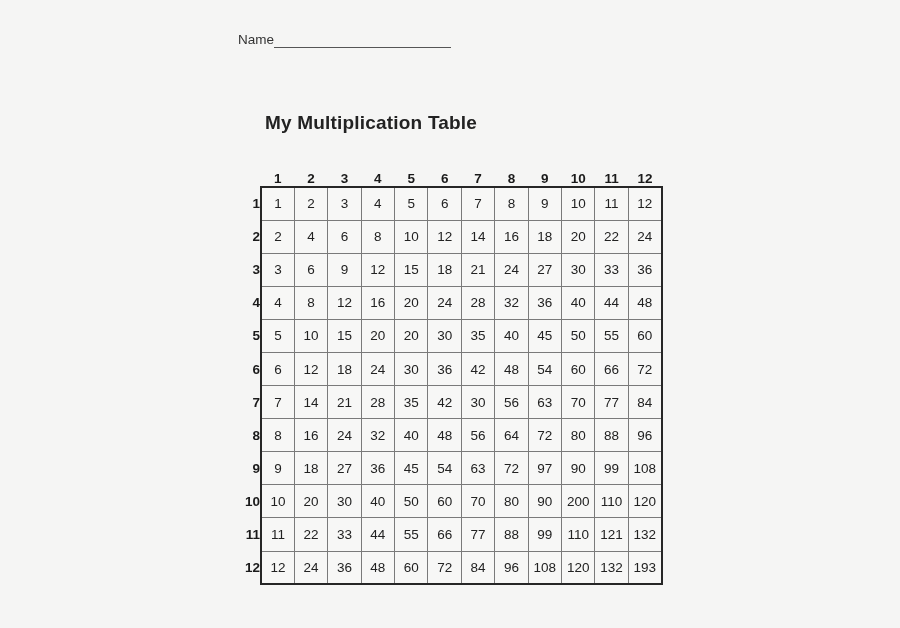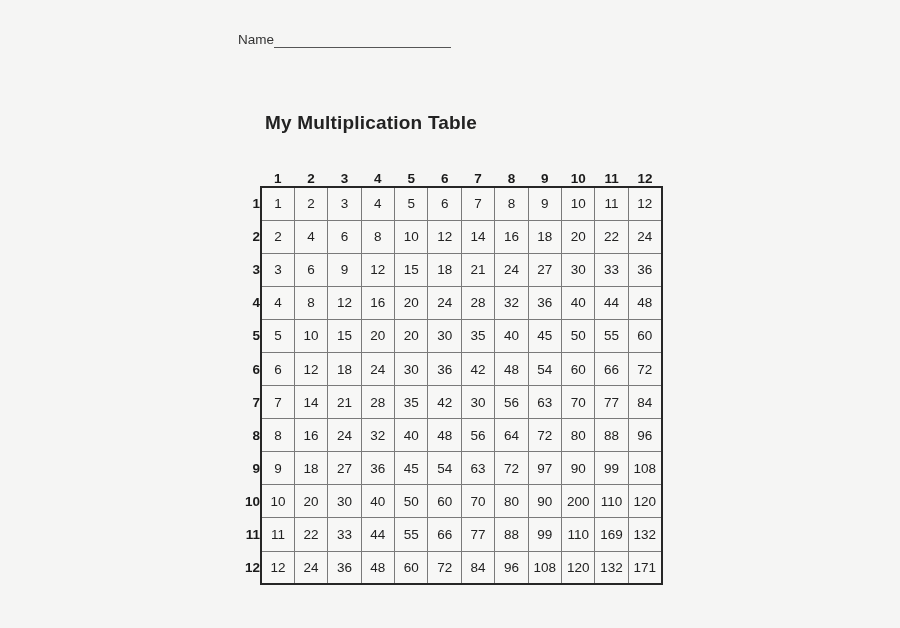--- a/index.html
+++ b/index.html
@@ -309,33 +309,33 @@
           <td class="grid-cell edge-left">11</td>
           <td class="grid-cell">22</td>
           <td class="grid-cell">33</td>
           <td class="grid-cell">44</td>
           <td class="grid-cell">55</td>
           <td class="grid-cell">66</td>
           <td class="grid-cell">77</td>
           <td class="grid-cell">88</td>
           <td class="grid-cell">99</td>
           <td class="grid-cell">110</td>
-          <td class="grid-cell">169</td>
+          <td class="grid-cell">121</td>
           <td class="grid-cell edge-right">132</td>
         </tr>
         <tr>
           <td class="row-head">12</td>
           <td class="grid-cell edge-bottom edge-left">12</td>
           <td class="grid-cell edge-bottom">24</td>
           <td class="grid-cell edge-bottom">36</td>
           <td class="grid-cell edge-bottom">48</td>
           <td class="grid-cell edge-bottom">60</td>
           <td class="grid-cell edge-bottom">72</td>
           <td class="grid-cell edge-bottom">84</td>
           <td class="grid-cell edge-bottom">96</td>
           <td class="grid-cell edge-bottom">108</td>
           <td class="grid-cell edge-bottom">120</td>
           <td class="grid-cell edge-bottom">132</td>
-          <td class="grid-cell edge-bottom edge-right">171</td>
+          <td class="grid-cell edge-bottom edge-right">193</td>
         </tr>
       </tbody>
   </table>
 </div>
 
 </body></html>

